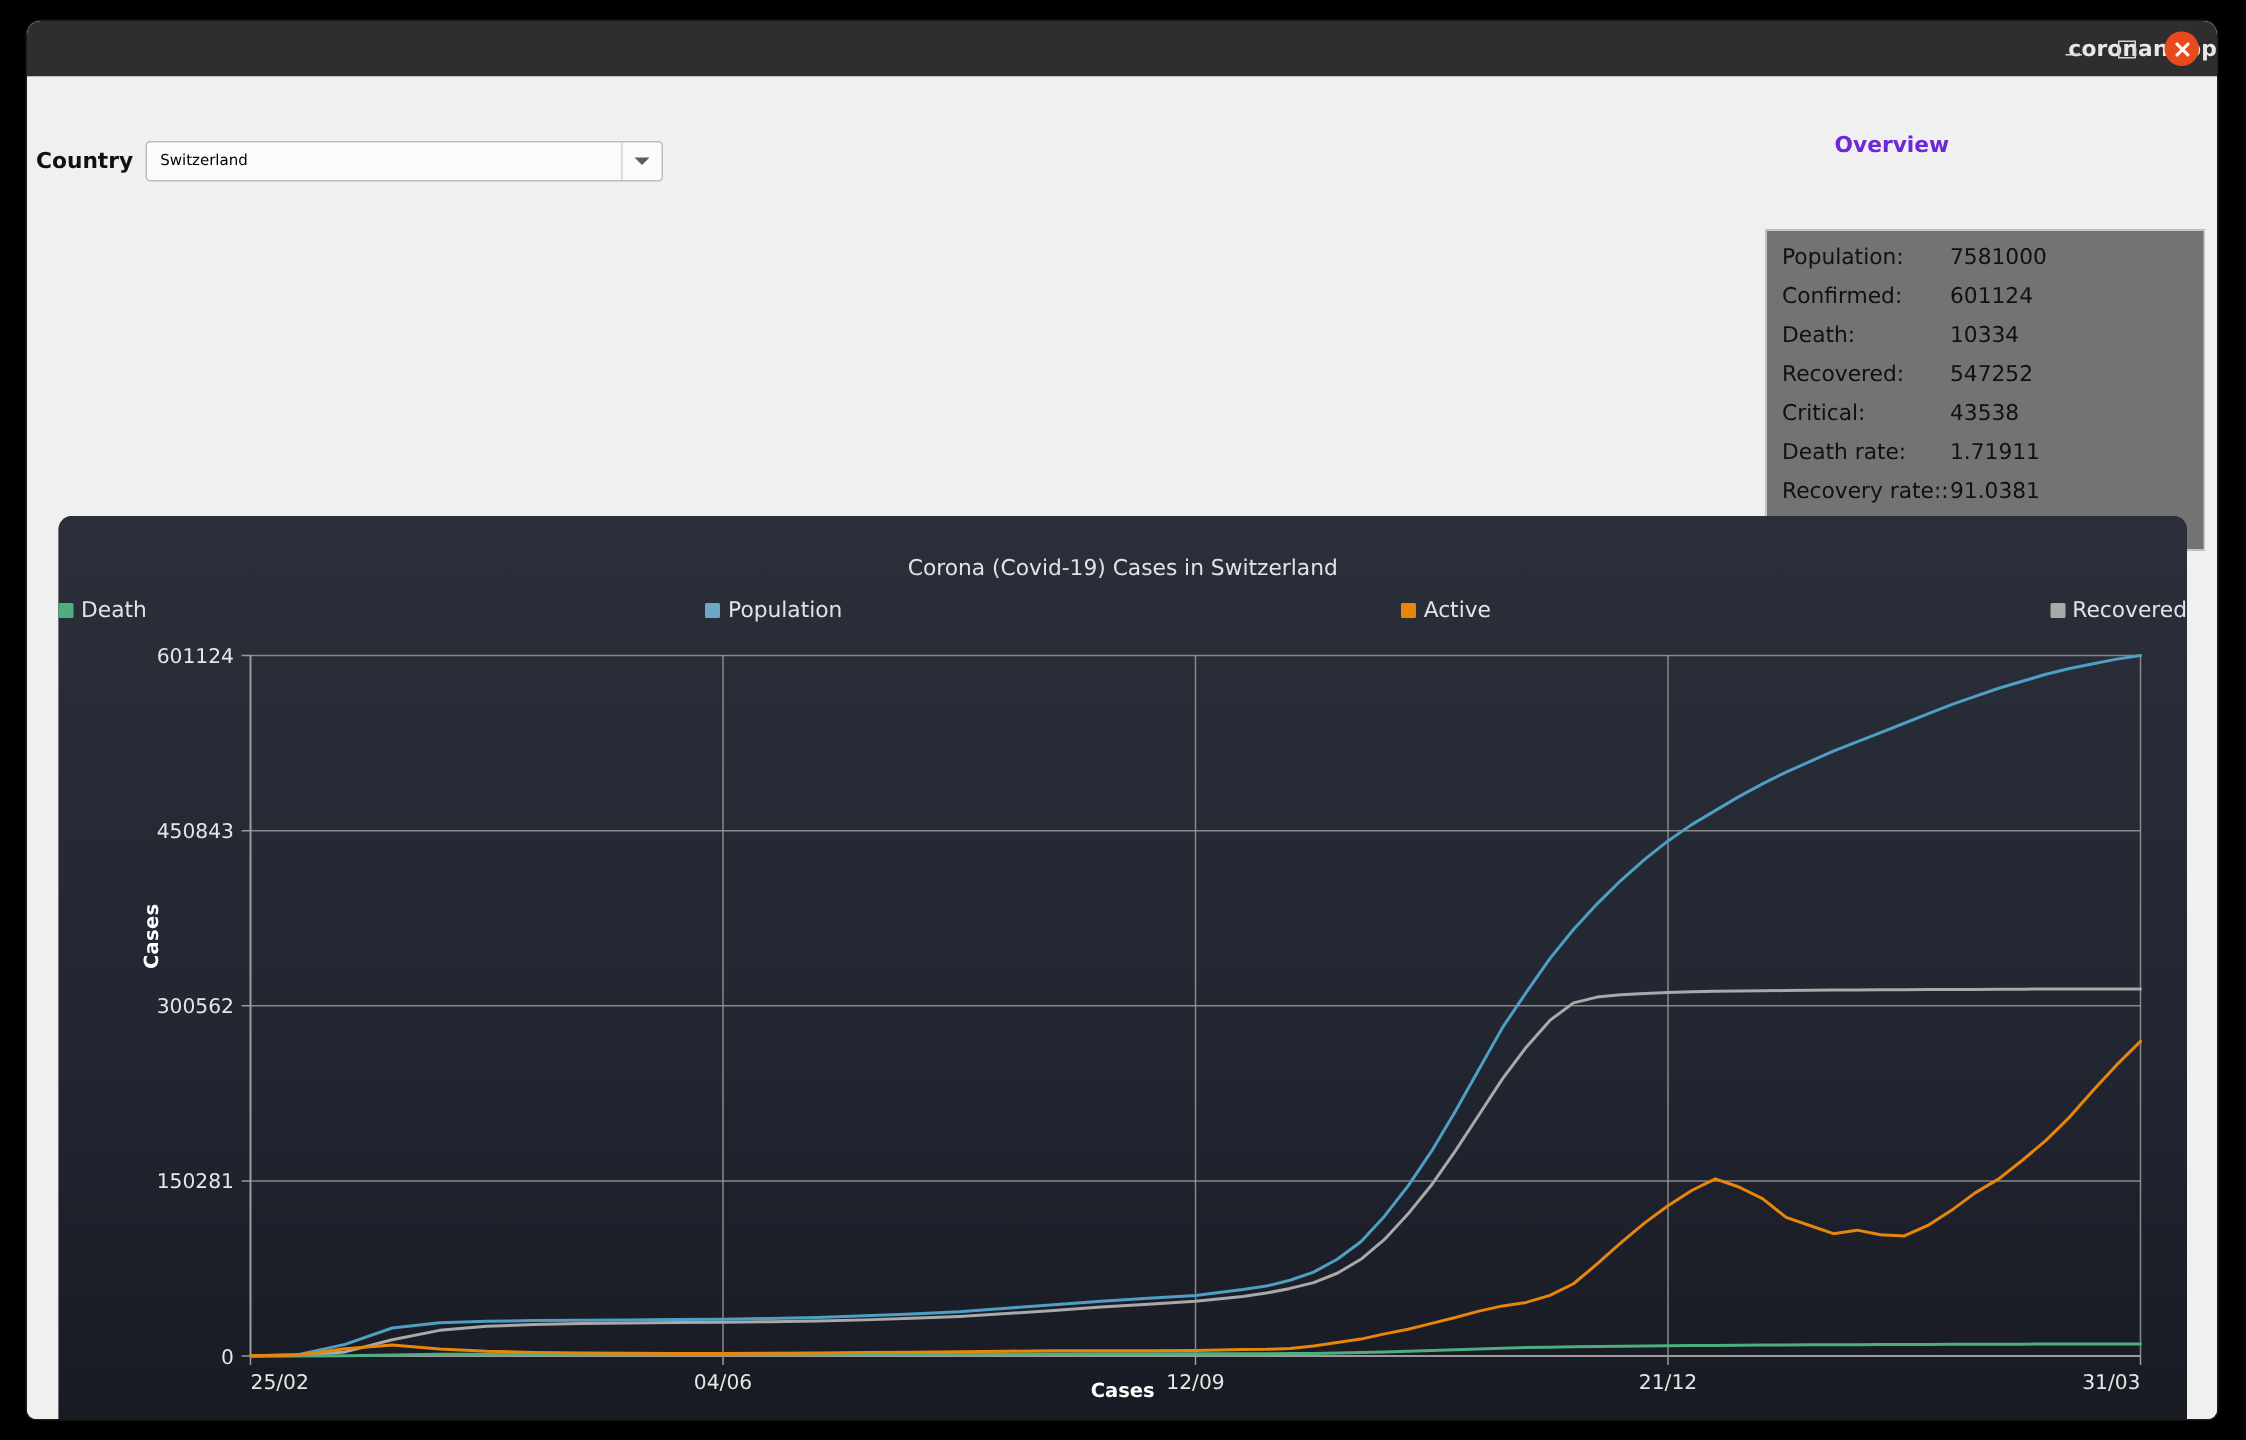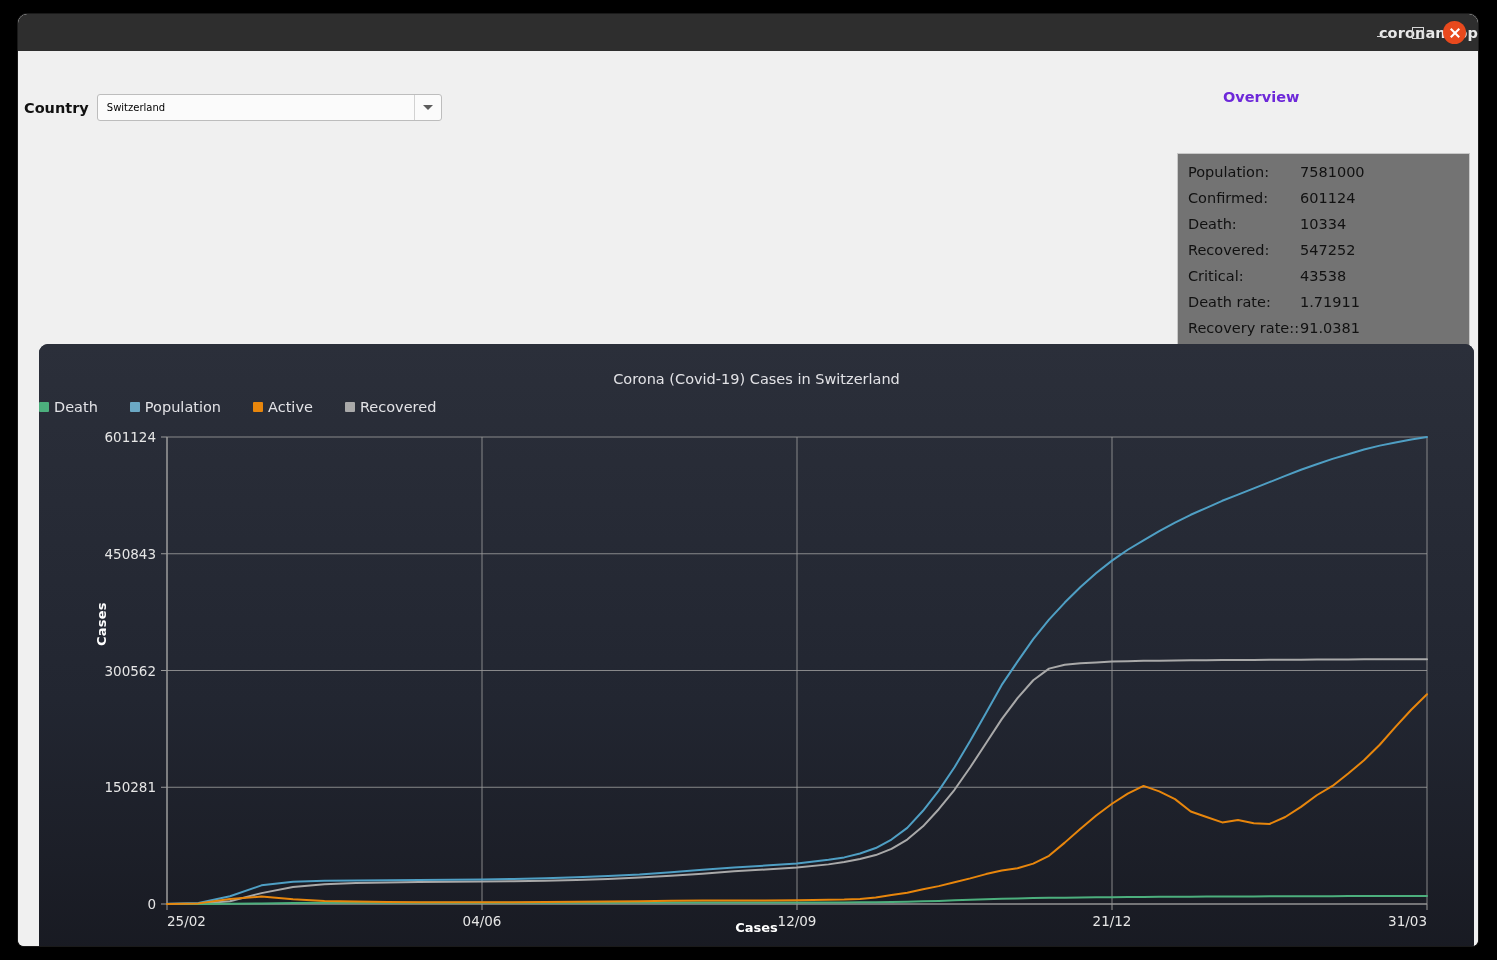--- a/index.html
+++ b/index.html
@@ -198,21 +198,20 @@
   
   .chart-panel {
     position: absolute;
     left: 21px;
     top: 293px;
     width: 1419px;
     height: 613px;
     background: #282c37;
     border-radius: 9px;
     overflow: hidden;
-    padding-left: 16px;
   }
   .chart-inner {
     position: absolute;
     inset: 0;
     background: linear-gradient(180deg, #2b2f3a 0%, #222631 58%, #181a22 100%);
   }
   .chart-title {
     position: absolute;
     top: 27px;
     left: 0;
@@ -220,22 +219,22 @@
     text-align: center;
     color: #e2e2e6;
     font-size: 14.5px;
   }
   .legend {
     position: absolute;
     top: 55px;
     left: 0;
     width: 100%;
     display: flex;
-    justify-content: flex-start;
-    gap: 32px;
+    justify-content: space-between;
+    gap: 0;
   }
   .legend-item {
     display: flex;
     align-items: center;
     gap: 5px;
   }
   .legend-swatch {
     width: 10px;
     height: 10px;
     border-radius: 1px;

